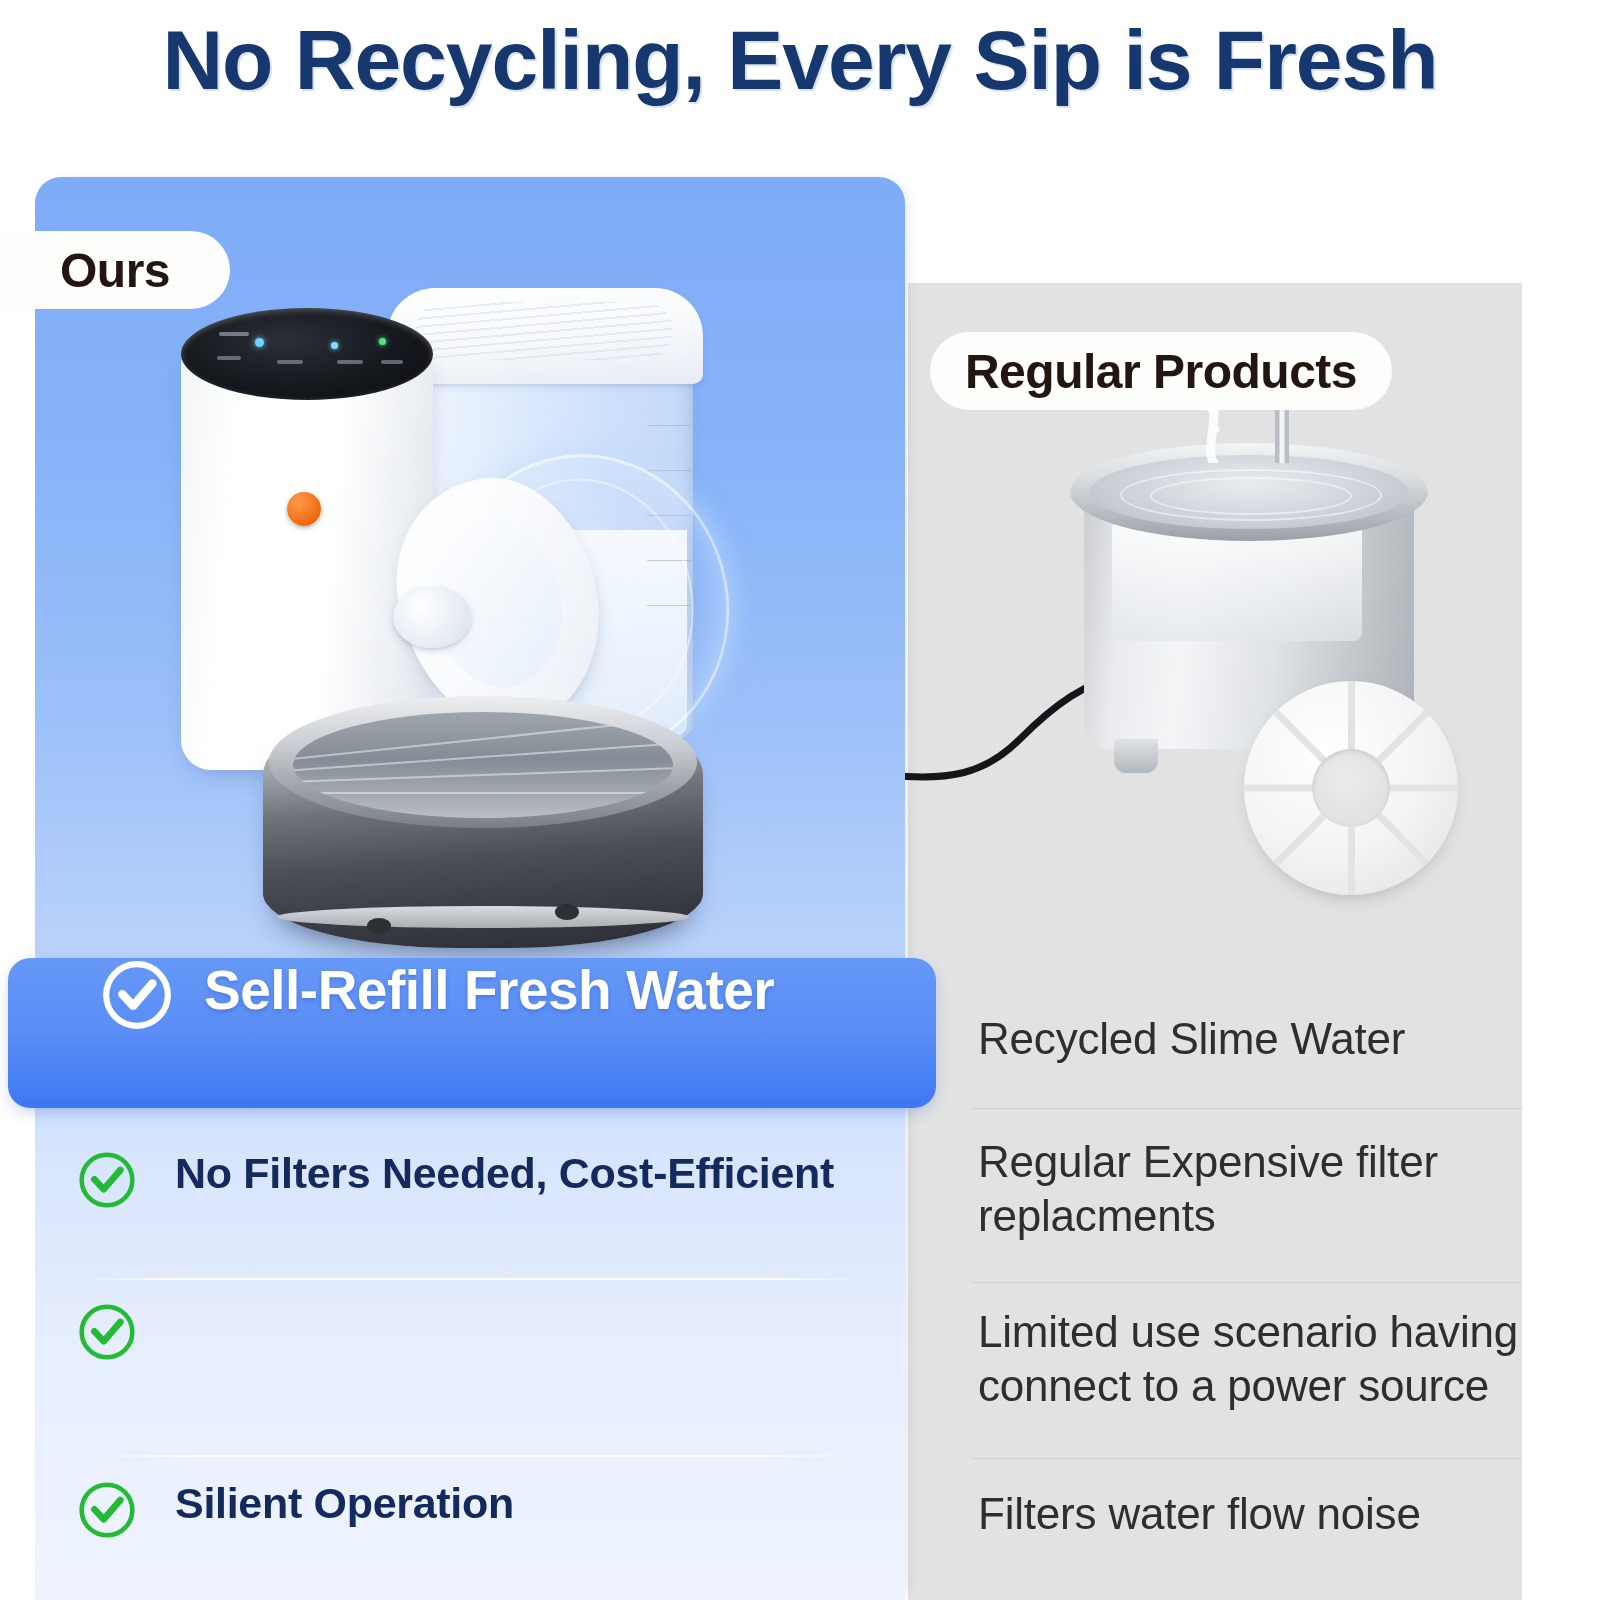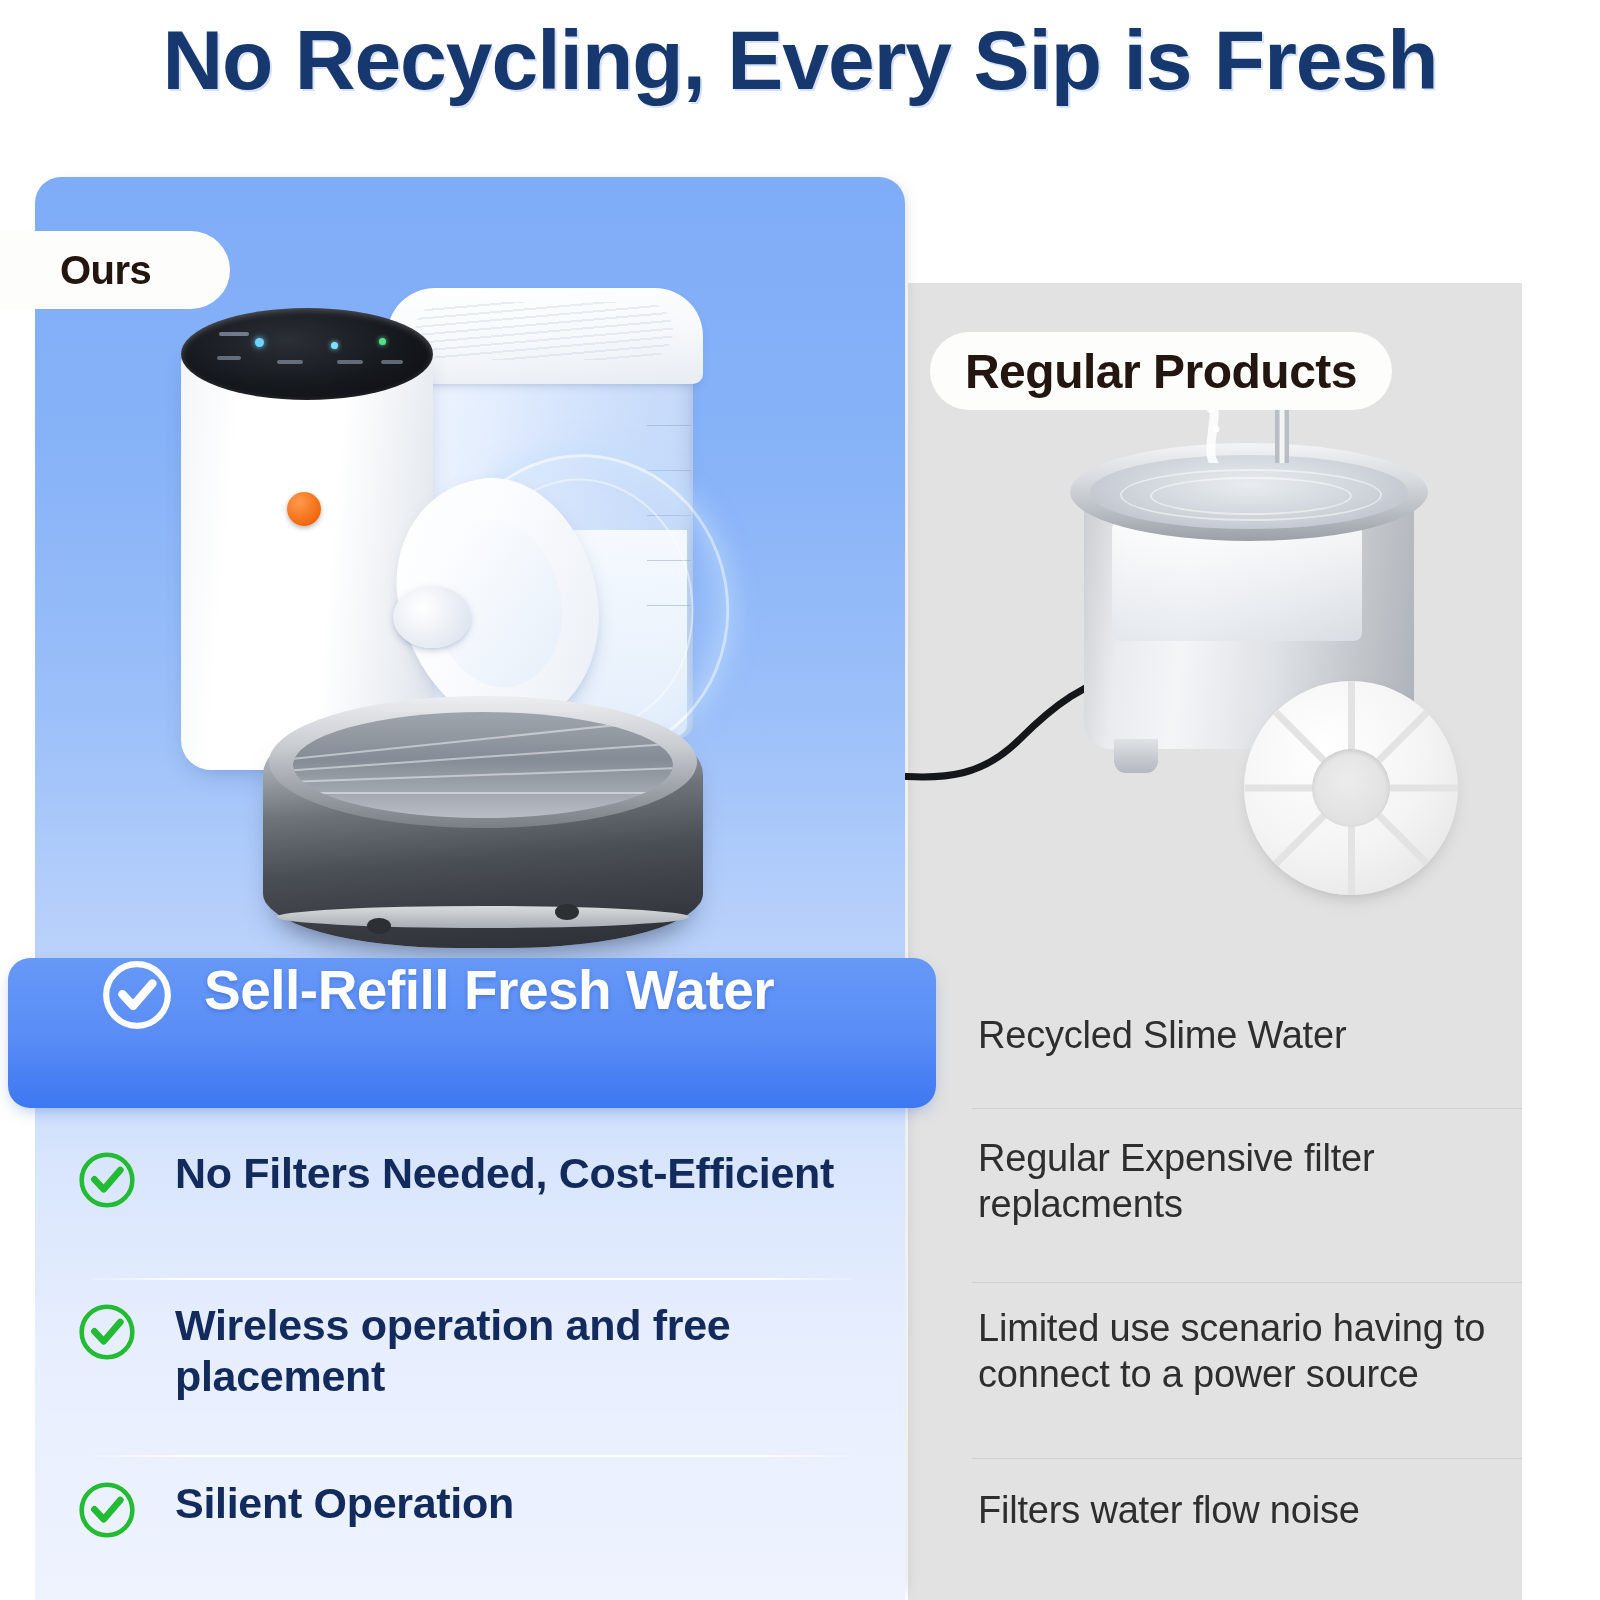--- a/index.html
+++ b/index.html
@@ -51,21 +51,21 @@
   }
 
   
   .badge-ours{
     position:absolute;left:0;top:231px;height:78px;width:230px;
     background:#fdfdfb;
     border-radius:0 42px 42px 0;
     display:flex;align-items:center;
     padding-left:60px;
     box-sizing:border-box;
-    font-size:40px;font-weight:bold;color:#231510;
+    font-size:48px;font-weight:bold;color:#231510;
     letter-spacing:-.5px;
   }
   .badge-normal{
     position:absolute;left:930px;top:332px;height:78px;width:462px;
     background:#fdfdfb;
     border-radius:40px;
     display:flex;align-items:center;justify-content:center;
     font-size:48px;font-weight:bold;color:#231510;
     letter-spacing:-.5px;
   }
@@ -100,21 +100,21 @@
     letter-spacing:-.3px;
   }
   .feat-div{
     position:absolute;left:92px;width:760px;height:2px;
     background:linear-gradient(90deg,rgba(255,255,255,.15),rgba(255,255,255,.95) 12%,rgba(255,255,255,.95) 88%,rgba(255,255,255,.15));
   }
 
   
   .rfeat{
     position:absolute;left:978px;width:600px;
-    font-size:38px;color:#2e2e2e;line-height:1.22;
+    font-size:44px;color:#2e2e2e;line-height:1.22;
     letter-spacing:-.2px;
   }
   .rfeat-div{
     position:absolute;left:972px;width:612px;height:1px;
     background:#cfcfcf;
   }
 
   
   svg{display:block;}
 
@@ -422,21 +422,20 @@
   </div>
   <div class="feat-div" style="top:1278px;"></div>
 
   <div class="feat" style="top:1300px;">
     <span class="ico">
       <svg width="64" height="64" viewBox="0 0 48 48">
         <circle cx="24" cy="24" r="19" fill="none" stroke="#22bb33" stroke-width="3.4"></circle>
         <path d="M14.5 23.5 L21.5 31 L34 16.5" fill="none" stroke="#22bb33" stroke-width="5" stroke-linecap="round" stroke-linejoin="round"></path>
       </svg>
     </span>
-    <span class="txt" style="max-width:640px;">Wireless operation and free placement</span>
   </div>
   <div class="feat-div" style="top:1455px;"></div>
 
   <div class="feat" style="top:1478px;">
     <span class="ico">
       <svg width="64" height="64" viewBox="0 0 48 48">
         <circle cx="24" cy="24" r="19" fill="none" stroke="#22bb33" stroke-width="3.4"></circle>
         <path d="M14.5 23.5 L21.5 31 L34 16.5" fill="none" stroke="#22bb33" stroke-width="5" stroke-linecap="round" stroke-linejoin="round"></path>
       </svg>
     </span>

